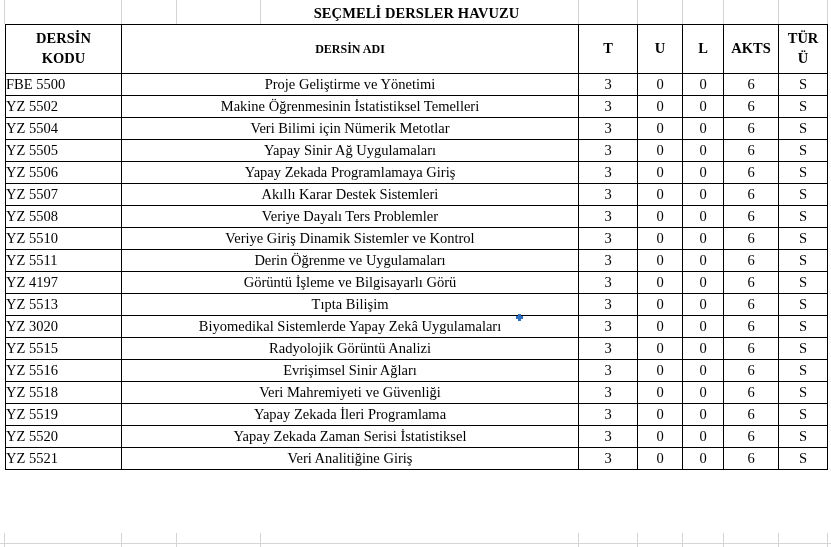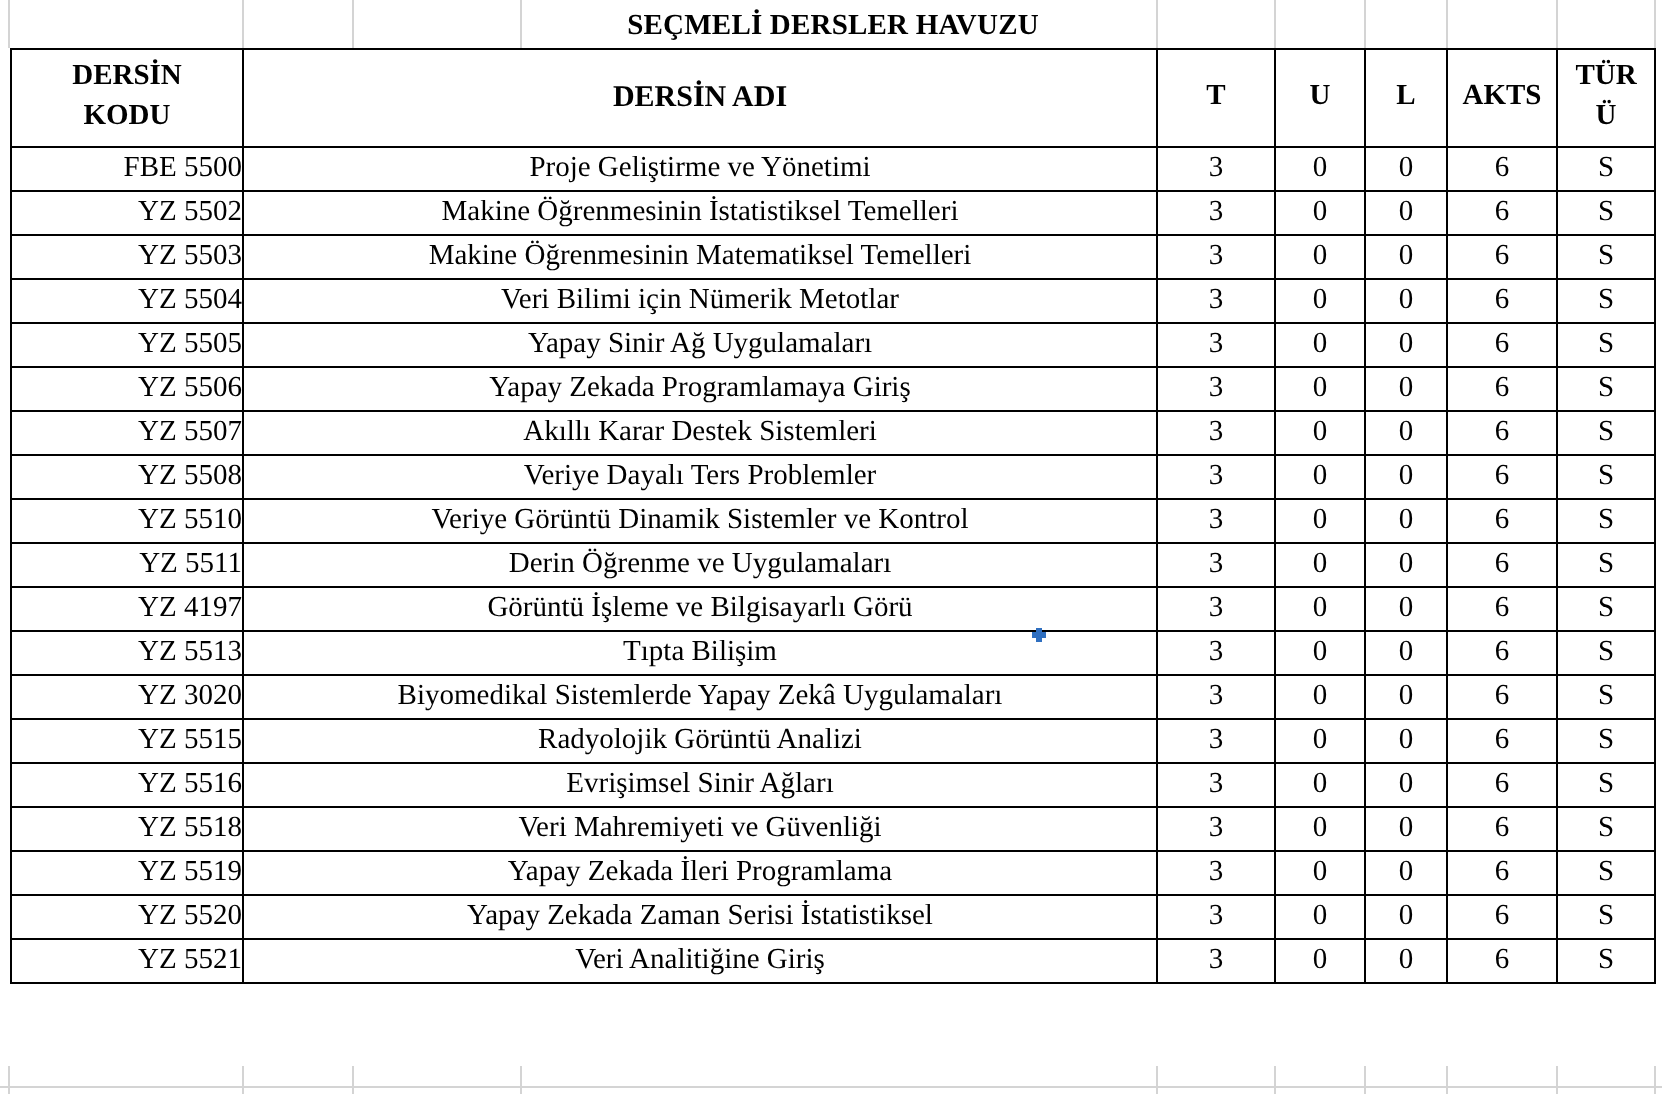--- a/index.html
+++ b/index.html
@@ -68,33 +68,33 @@
 
   
   tr.header-row th {
     height: 48px;
     text-align: center;
     font-weight: bold;
     font-size: 14.5px;
     line-height: 1.35;
     white-space: nowrap;
   }
-  tr.header-row th.col-ad { font-size: 15px; margin-top: 21px; }
+  tr.header-row th.col-ad { font-size: 12px; margin-top: 21px; }
   tr.header-row th.col-turu .turu-line { display: block; }
 
   
   tr.data-row td {
     height: 21px;
     font-size: 14.5px;
     line-height: 21px;
     white-space: nowrap;
     overflow: hidden;
   }
   td.cell-kod {
-    text-align: right;
+    text-align: left;
     padding-left: 4px;
   }
   td.cell-ad {
     text-align: center;
     padding-left: 5px;
   }
   td.cell-num,
   td.cell-tur {
     text-align: center;
   }
@@ -202,29 +202,20 @@
         <tr class="data-row">
           <td class="cell-kod">YZ 5502</td>
           <td class="cell-ad">Makine Öğrenmesinin İstatistiksel Temelleri</td>
           <td class="cell-num">3</td>
           <td class="cell-num">0</td>
           <td class="cell-num">0</td>
           <td class="cell-num">6</td>
           <td class="cell-tur">S</td>
         </tr>
         <tr class="data-row">
-          <td class="cell-kod">YZ 5503</td>
-          <td class="cell-ad">Makine Öğrenmesinin Matematiksel Temelleri</td>
-          <td class="cell-num">3</td>
-          <td class="cell-num">0</td>
-          <td class="cell-num">0</td>
-          <td class="cell-num">6</td>
-          <td class="cell-tur">S</td>
-        </tr>
-        <tr class="data-row">
           <td class="cell-kod">YZ 5504</td>
           <td class="cell-ad">Veri Bilimi için Nümerik Metotlar</td>
           <td class="cell-num">3</td>
           <td class="cell-num">0</td>
           <td class="cell-num">0</td>
           <td class="cell-num">6</td>
           <td class="cell-tur">S</td>
         </tr>
         <tr class="data-row">
           <td class="cell-kod">YZ 5505</td>
@@ -257,21 +248,21 @@
           <td class="cell-kod">YZ 5508</td>
           <td class="cell-ad">Veriye Dayalı Ters Problemler</td>
           <td class="cell-num">3</td>
           <td class="cell-num">0</td>
           <td class="cell-num">0</td>
           <td class="cell-num">6</td>
           <td class="cell-tur">S</td>
         </tr>
         <tr class="data-row">
           <td class="cell-kod">YZ 5510</td>
-          <td class="cell-ad">Veriye Görüntü Dinamik Sistemler ve Kontrol</td>
+          <td class="cell-ad">Veriye Giriş Dinamik Sistemler ve Kontrol</td>
           <td class="cell-num">3</td>
           <td class="cell-num">0</td>
           <td class="cell-num">0</td>
           <td class="cell-num">6</td>
           <td class="cell-tur">S</td>
         </tr>
         <tr class="data-row">
           <td class="cell-kod">YZ 5511</td>
           <td class="cell-ad">Derin Öğrenme ve Uygulamaları</td>
           <td class="cell-num">3</td>

